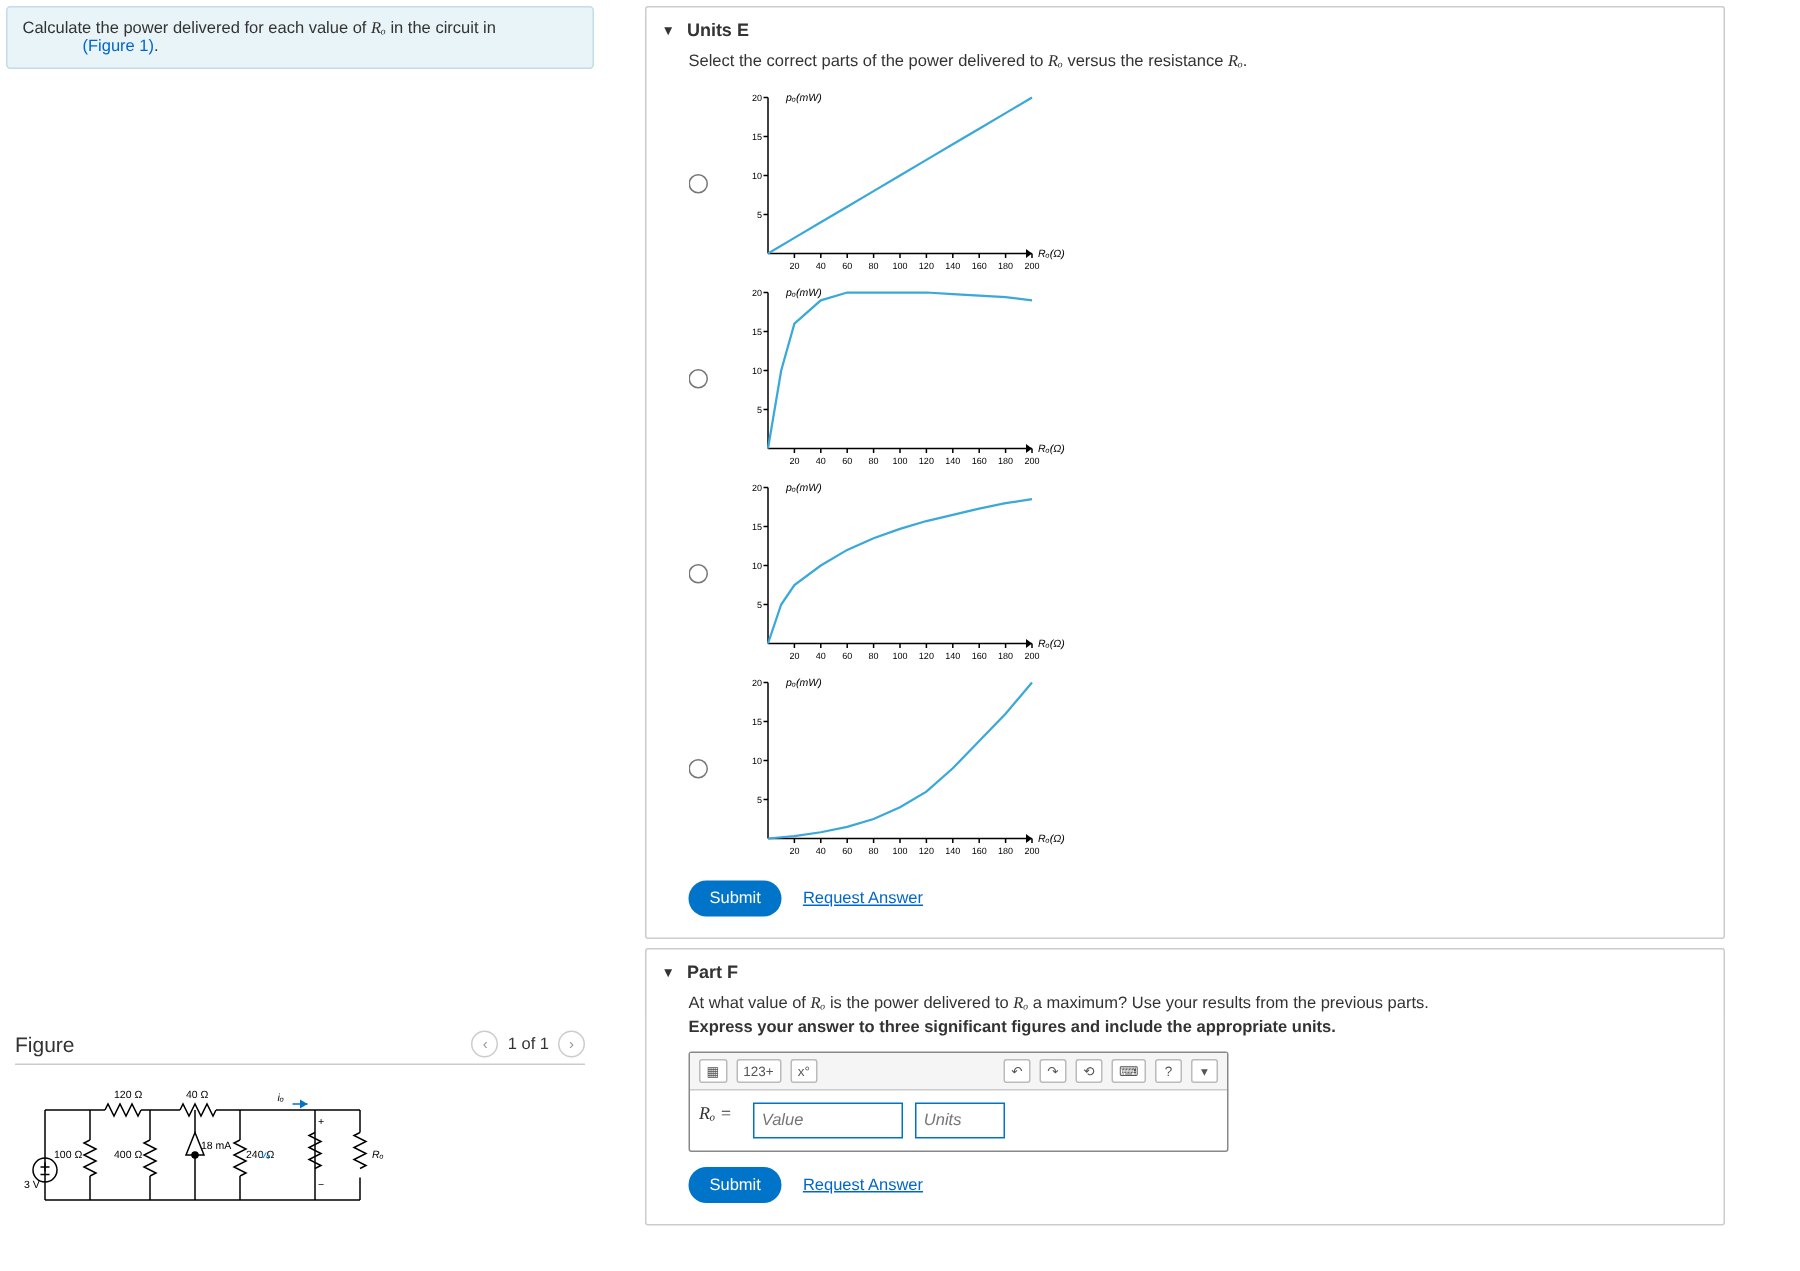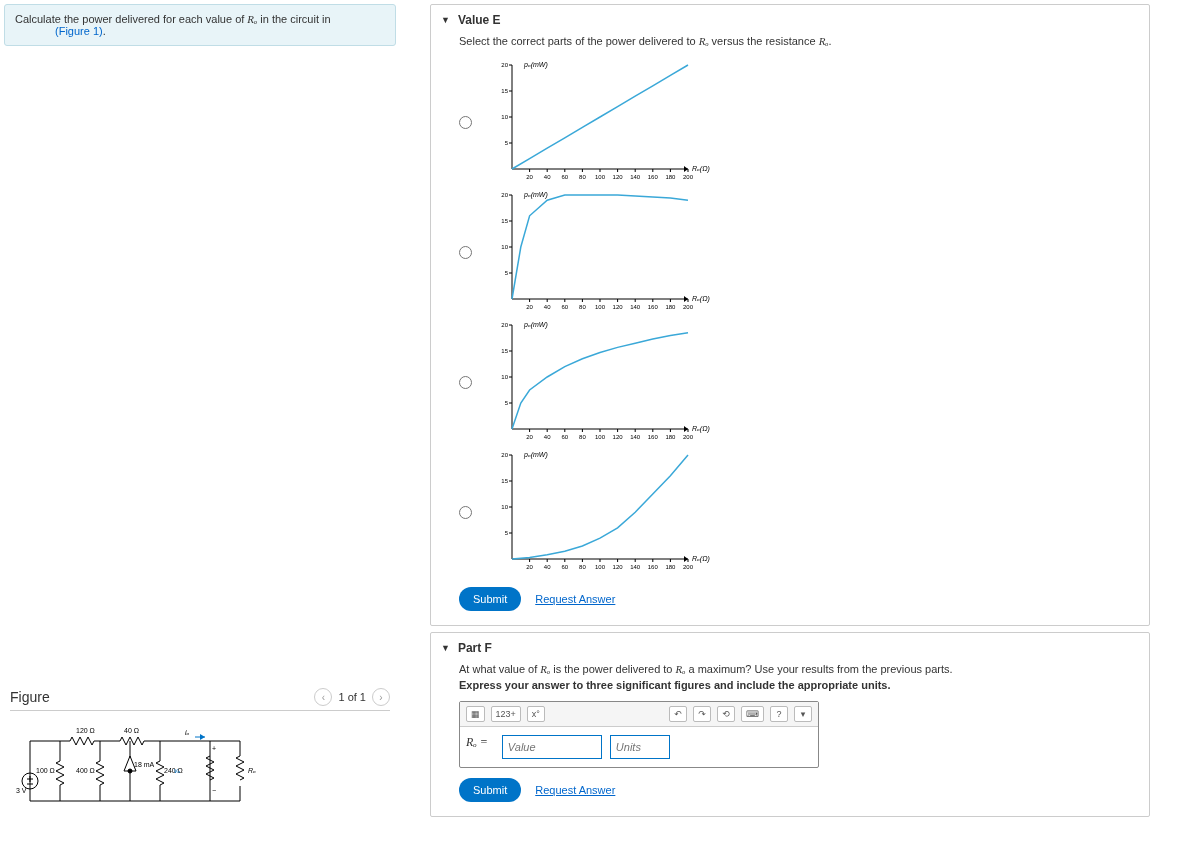--- a/index.html
+++ b/index.html
@@ -89,21 +89,21 @@
       <path d="M185,16 L195,16" stroke="#0074c8" stroke-width="1"></path>
         <polygon points="195,16 190,13 190,19" fill="#0074c8"></polygon>
     </svg>
   </div>
 </div>
 
 <div class="right-col">
   <div class="part-block">
     <div class="part-header">
       <span class="collapse-caret">▼</span>
-      <span>Value E</span>
+      <span>Units E</span>
     </div>
     <div class="part-body">
       <div class="instruction">
         <span>Select the correct parts of the power delivered to </span><em class="math">Rₒ</em><span> versus the resistance </span><em class="math">Rₒ</em><span>.</span>
       </div>
       <div id="graph-options">
           <label class="radio-option">
             <input type="radio" name="graphsel" style="">
             <svg class="mini-graph" viewBox="0 0 250 130">
     <line x1="30" y1="8" x2="30" y2="112" stroke="#000"></line>

